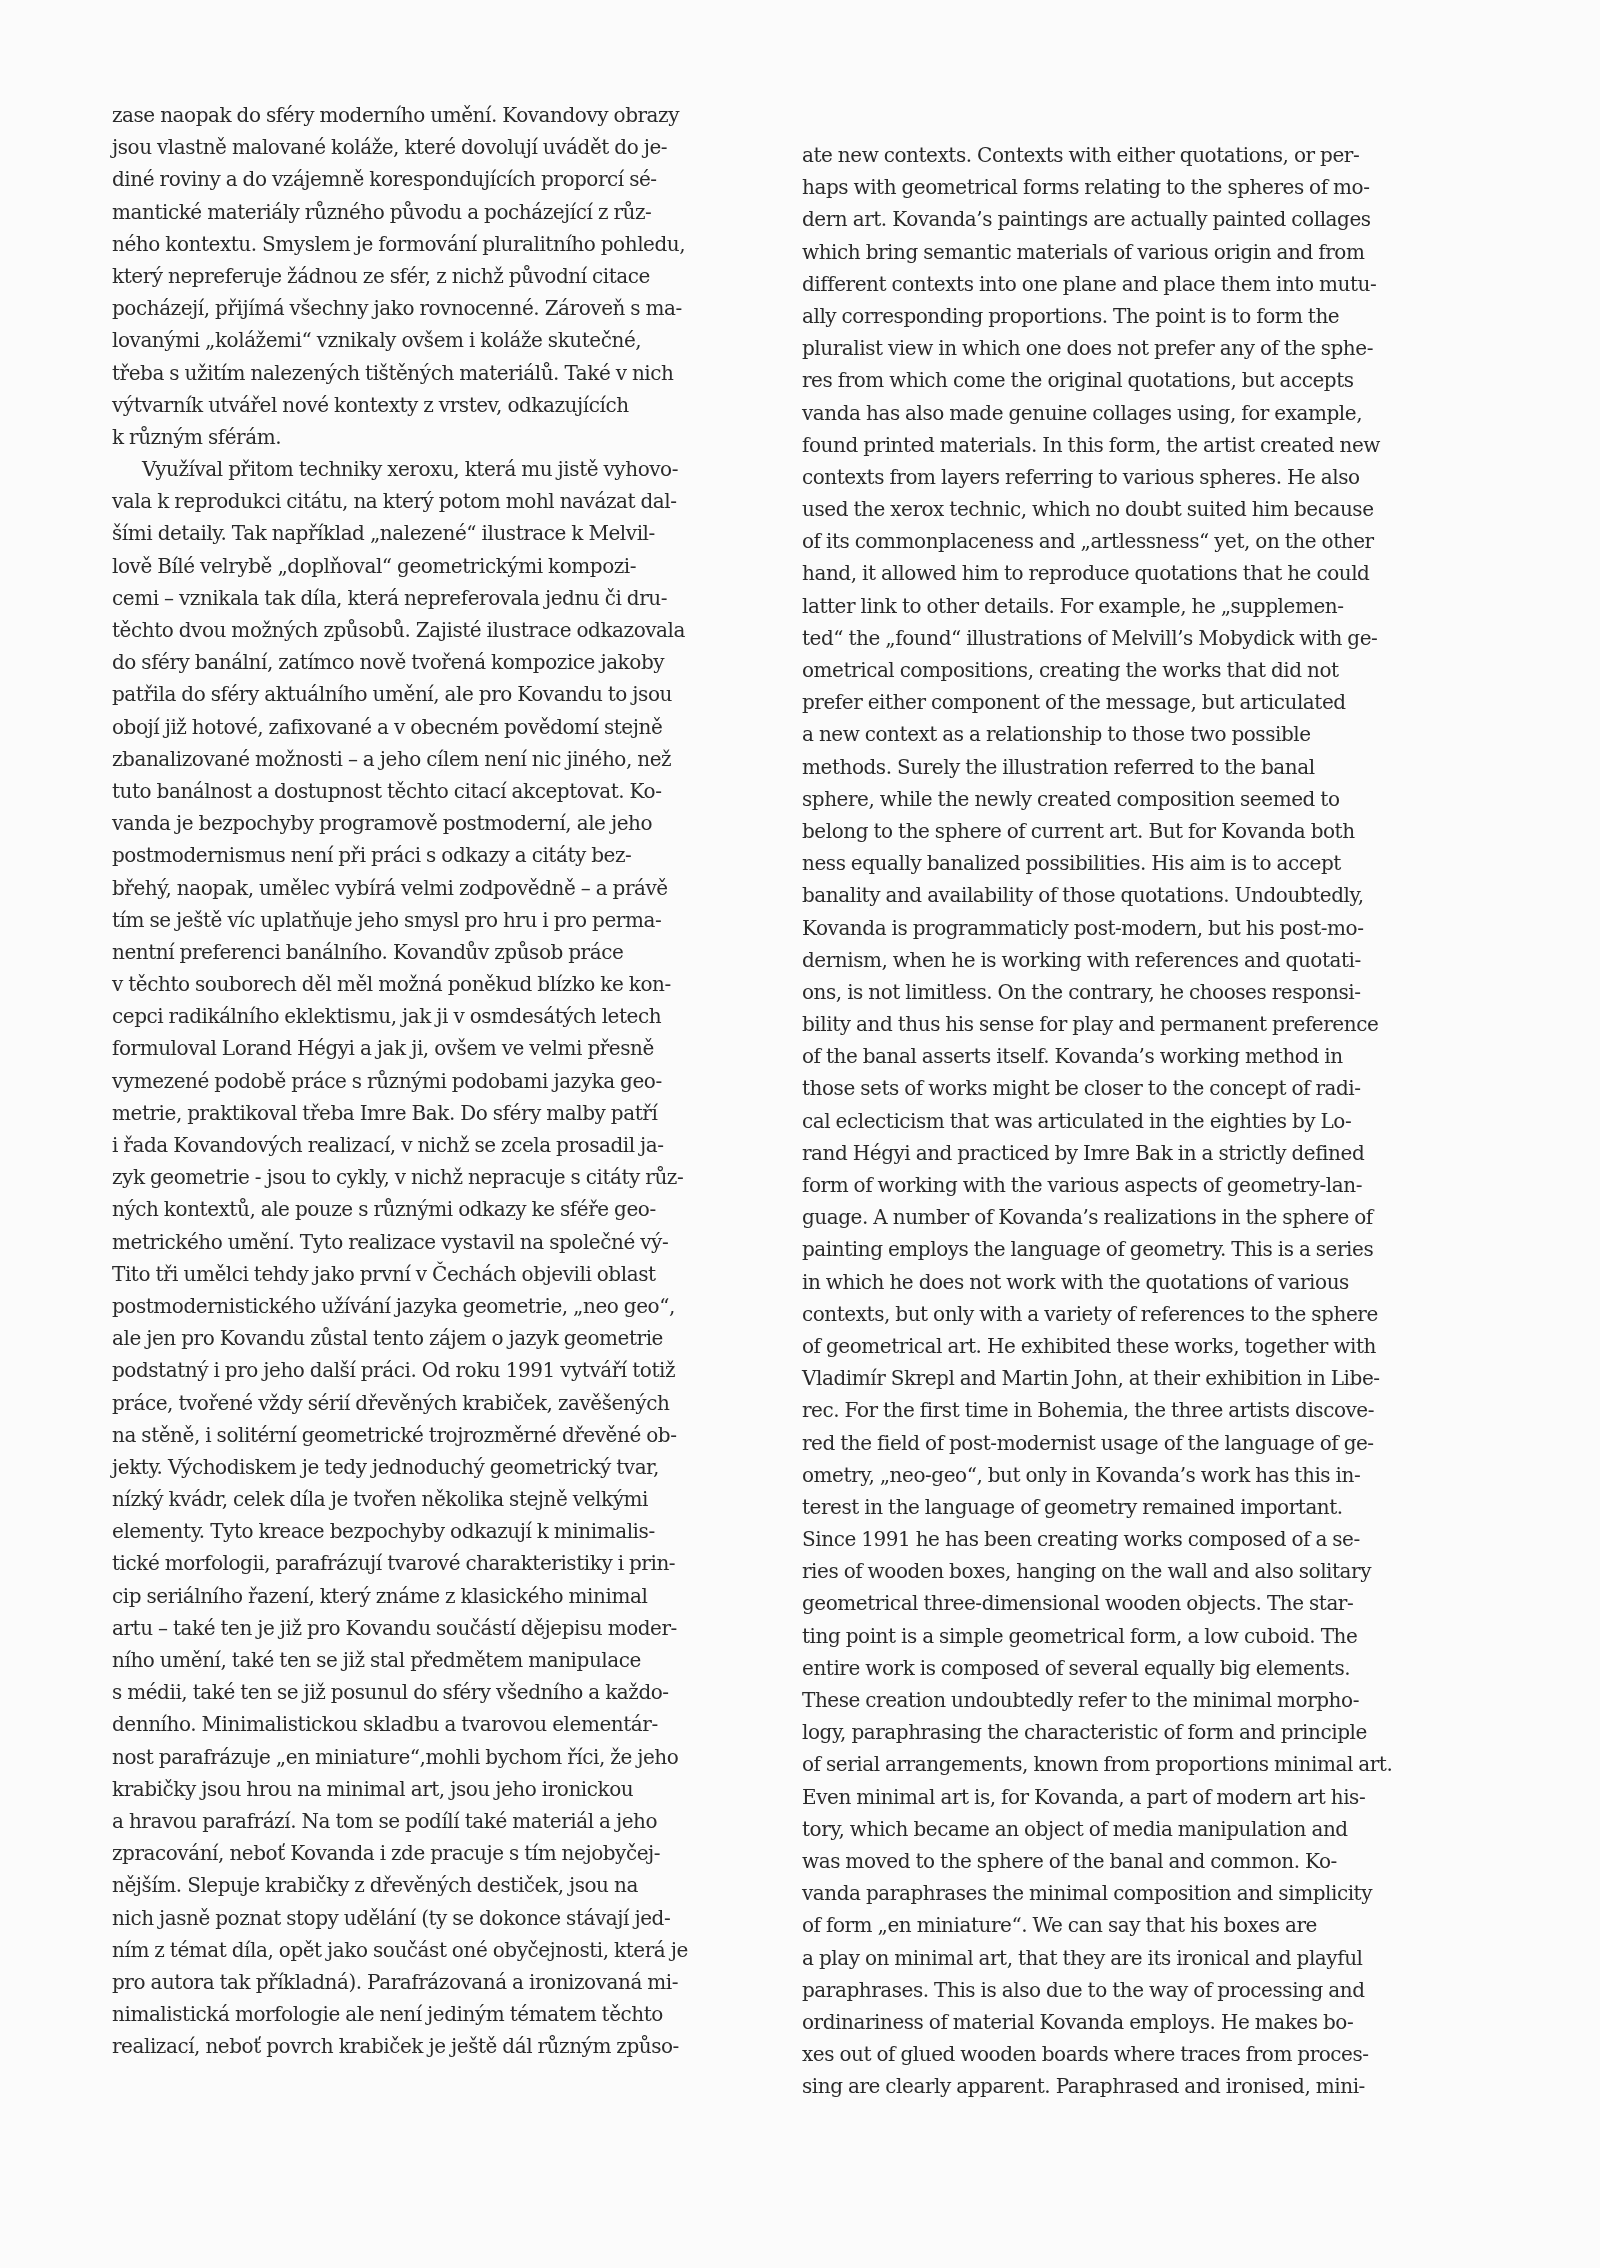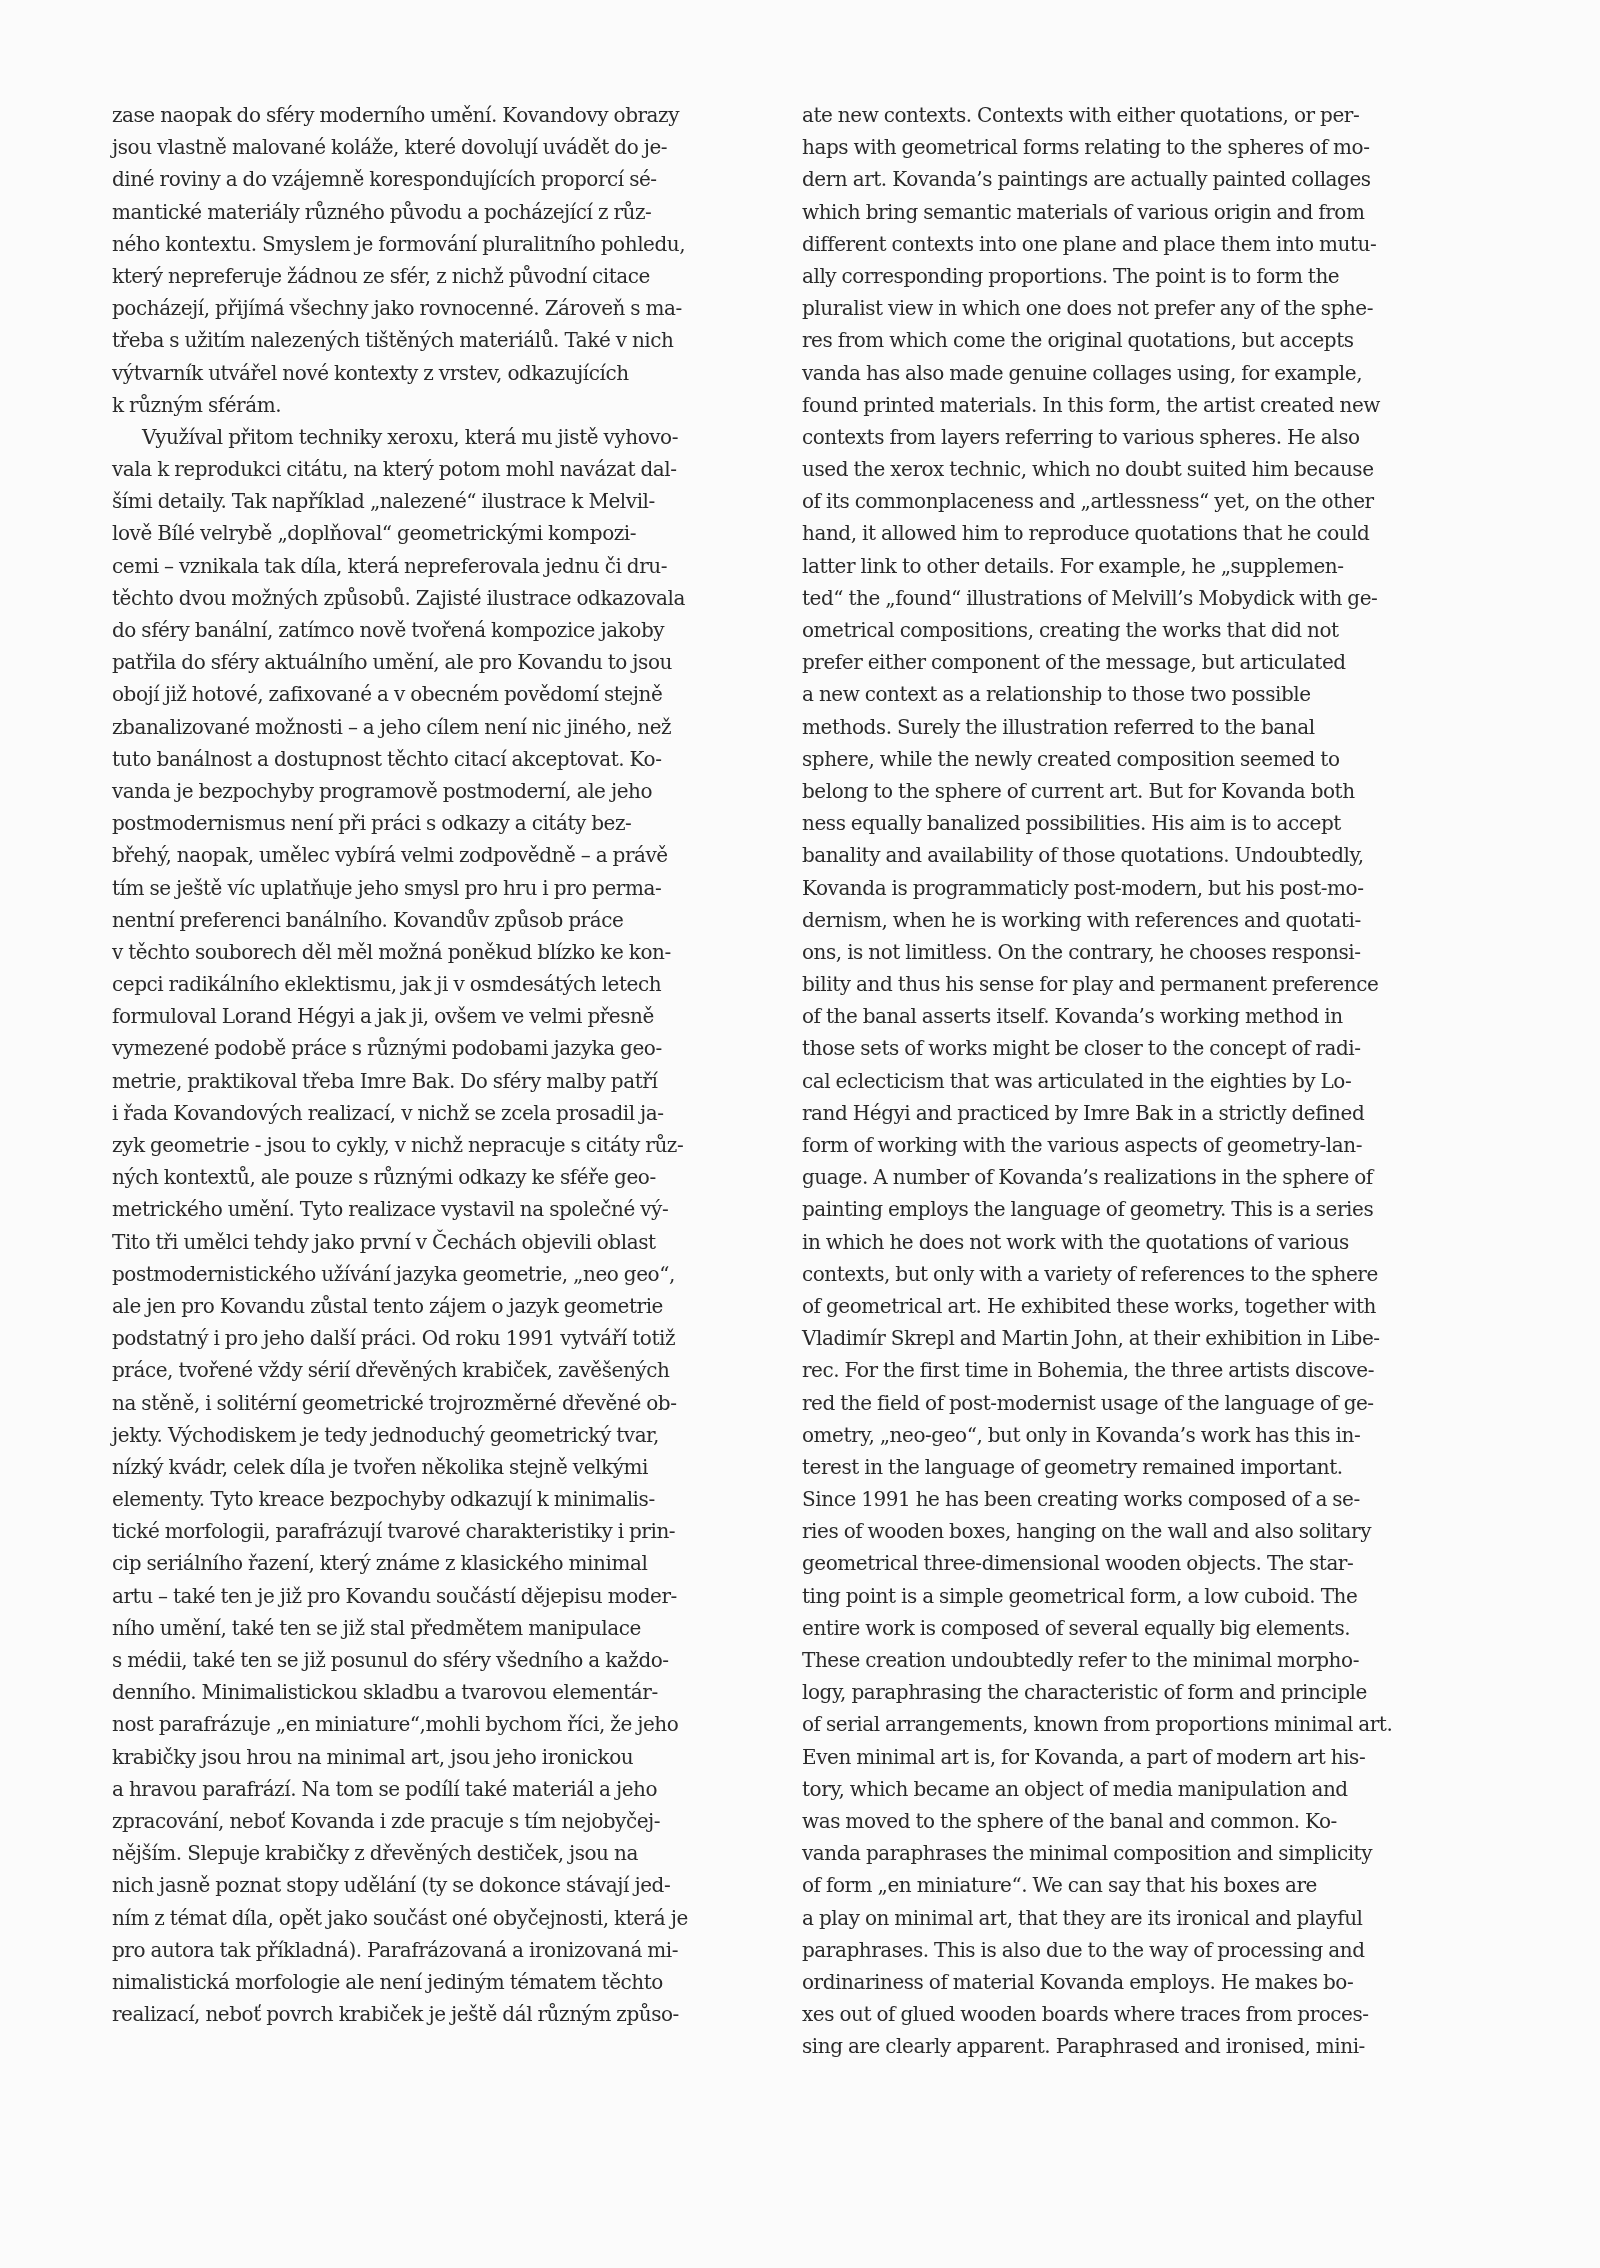--- a/index.html
+++ b/index.html
@@ -12,21 +12,21 @@
     color: #2a2a2a;
   }
   .page {
     position: absolute; left: 0; top: 0; width: 1600px; height: 1701px;
   }
   .column {
     position: absolute;
     top: 99px;
   }
   .col-left { left: 112px; width: 670px; }
-  .col-right { left: 802px; width: 680px; }
+  .col-right { left: 802px; width: 680px; margin-top: 40px; }
   .line {
     display: block;
     white-space: nowrap;
     font-size: 20px;
     line-height: 32.2px;
     height: 32.2px;
     letter-spacing: -0.45px;
     word-spacing: -0.5px;
   }
   .line.indent { padding-left: 30px; }
@@ -36,20 +36,21 @@
 
 <div class="page">
   <div class="column col-left">
       <span class="line">zase naopak do sféry moderního umění. Kovandovy obrazy</span>
       <span class="line">jsou vlastně malované koláže, které dovolují uvádět do je-</span>
       <span class="line">diné roviny a do vzájemně korespondujících proporcí sé-</span>
       <span class="line">mantické materiály různého původu a pocházející z růz-</span>
       <span class="line">ného kontextu. Smyslem je formování pluralitního pohledu,</span>
       <span class="line">který nepreferuje žádnou ze sfér, z nichž původní citace</span>
       <span class="line">pocházejí, přijímá všechny jako rovnocenné. Zároveň s ma-</span>
+      <span class="line">lovanými „kolážemi“ vznikaly ovšem i koláže skutečné,</span>
       <span class="line">třeba s užitím nalezených tištěných materiálů. Také v nich</span>
       <span class="line">výtvarník utvářel nové kontexty z vrstev, odkazujících</span>
       <span class="line">k různým sférám.</span>
       <span class="line indent">Využíval přitom techniky xeroxu, která mu jistě vyhovo-</span>
       <span class="line">vala k reprodukci citátu, na který potom mohl navázat dal-</span>
       <span class="line">šími detaily. Tak například „nalezené“ ilustrace k Melvil-</span>
       <span class="line">lově Bílé velrybě „doplňoval“ geometrickými kompozi-</span>
       <span class="line">cemi – vznikala tak díla, která nepreferovala jednu či dru-</span>
       <span class="line">těchto dvou možných způsobů. Zajisté ilustrace odkazovala</span>
       <span class="line">do sféry banální, zatímco nově tvořená kompozice jakoby</span>

